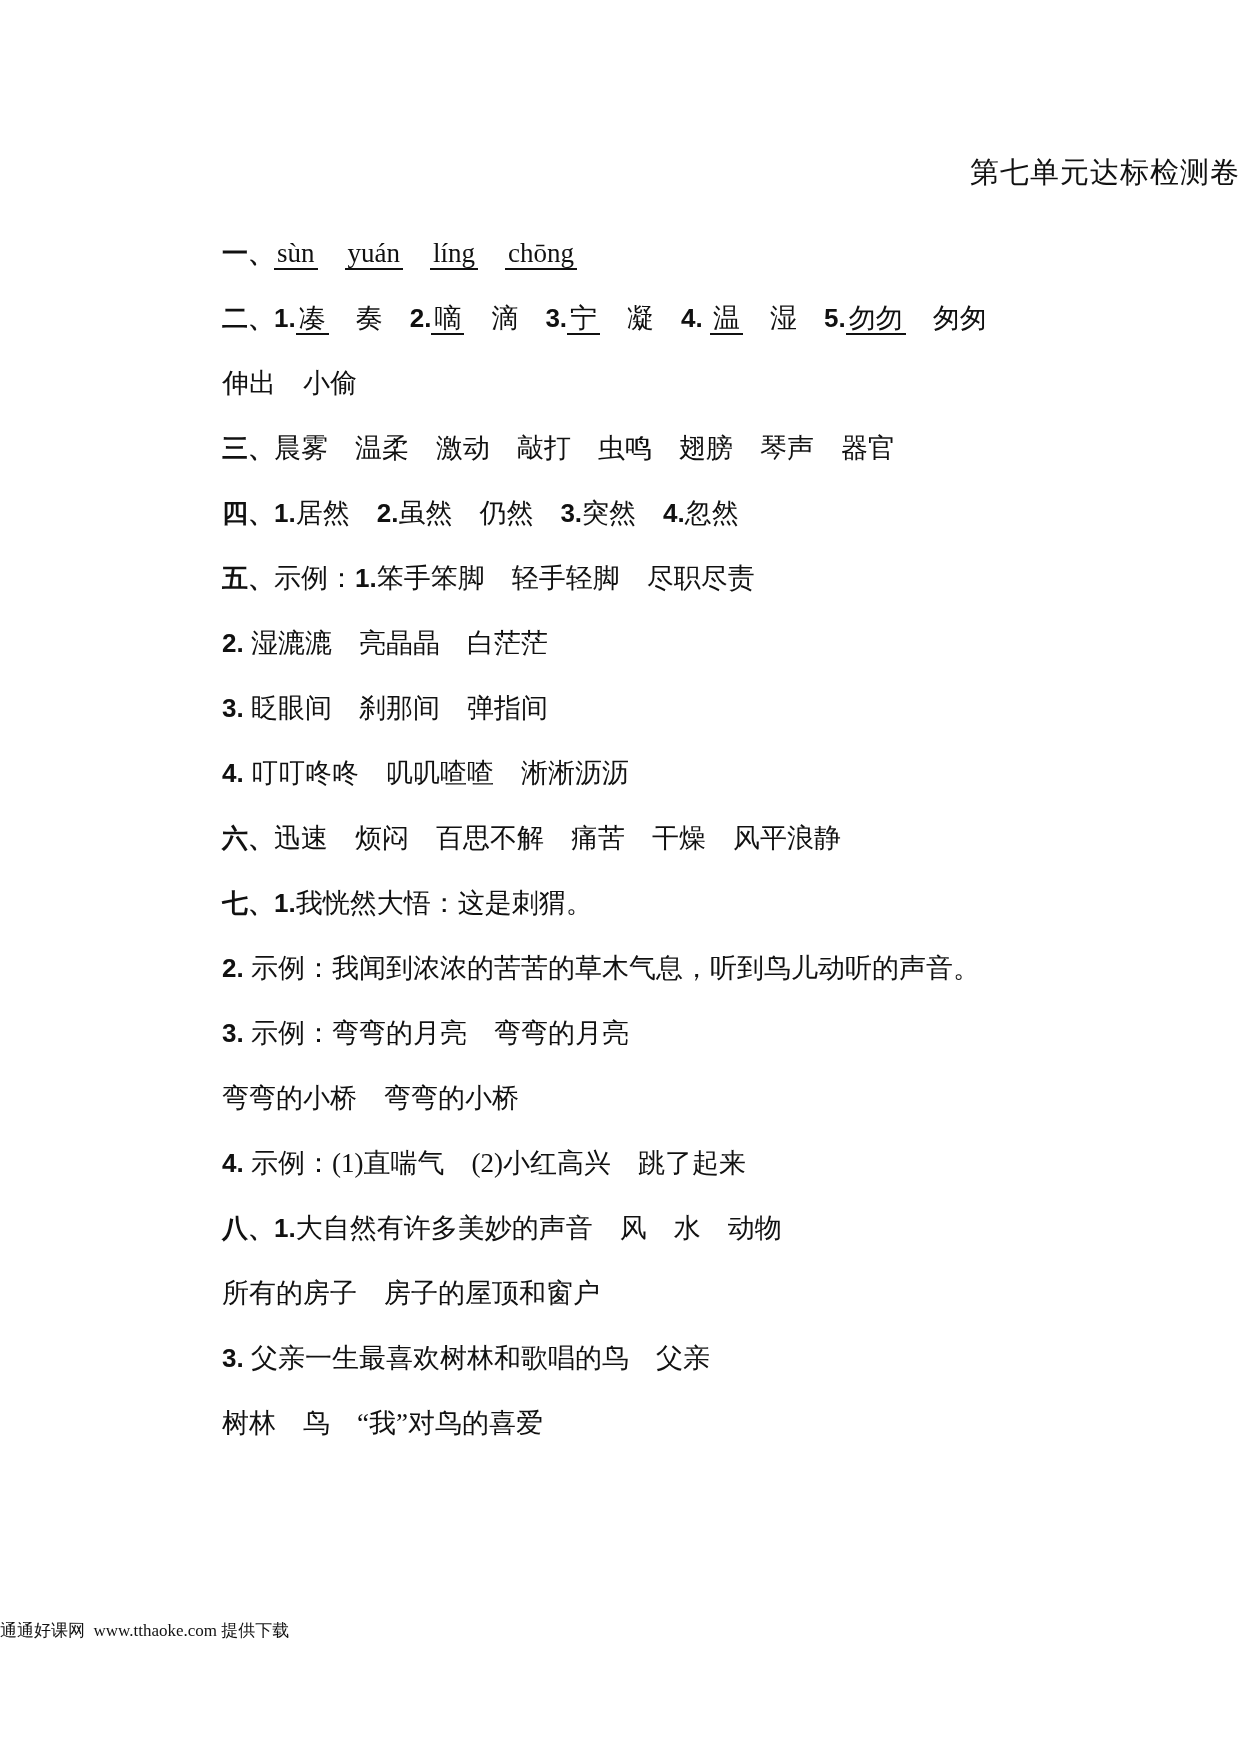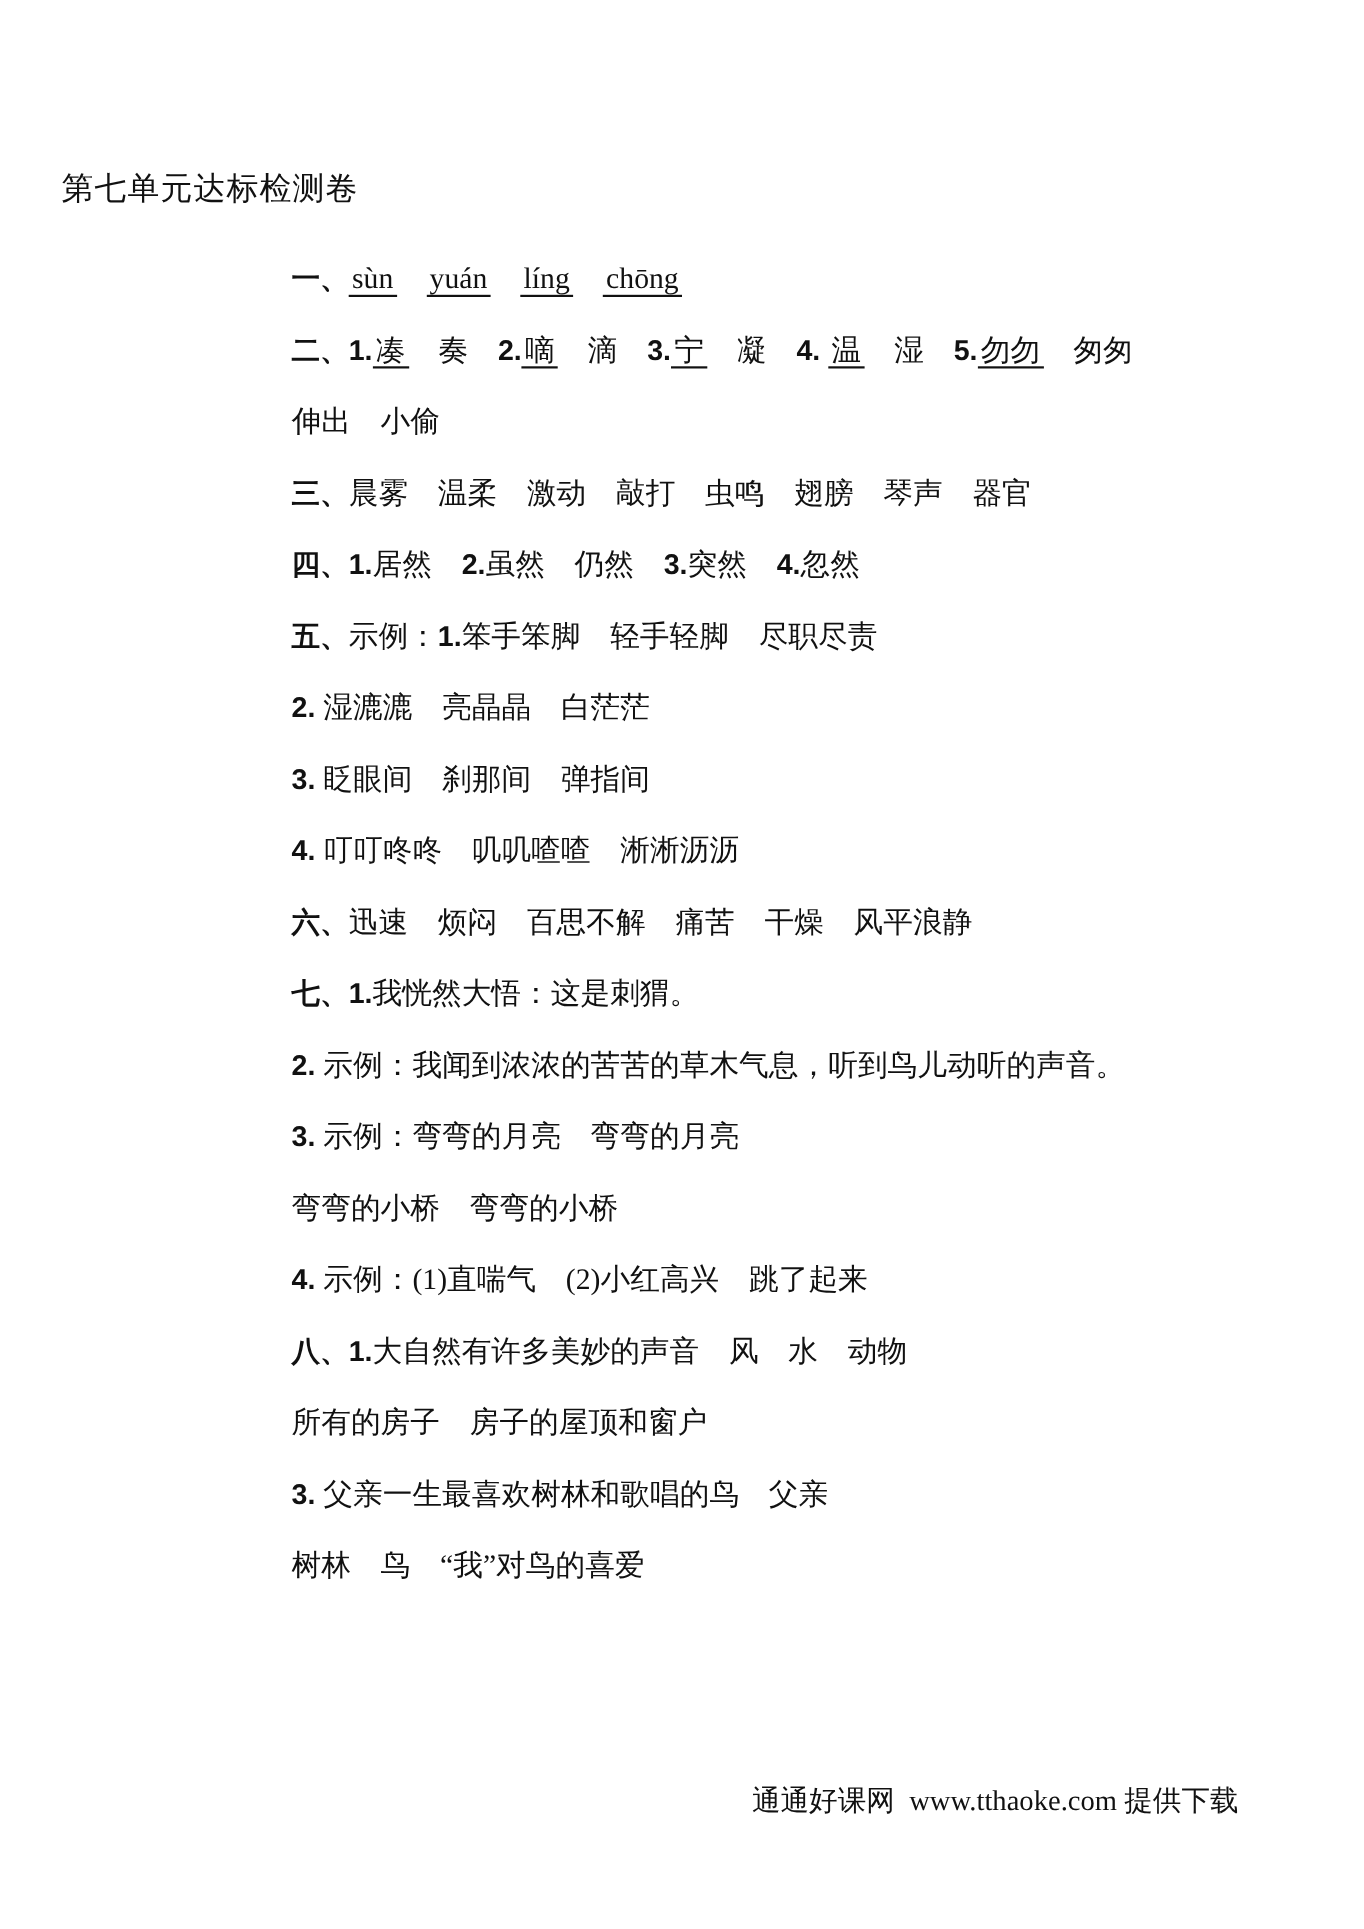--- a/index.html
+++ b/index.html
@@ -13,32 +13,31 @@
     font-family: "Liberation Serif", "DejaVu Serif", serif;
     overflow: hidden;
   }
   .doc-title {
     position: absolute;
     top: 155px;
     left: 0;
     width: 100%;
     box-sizing: border-box;
     padding-left: 56px;
-    text-align: left;
+    text-align: right;
     font-size: 29px;
     line-height: 1.2;
     letter-spacing: 1px;
     white-space: pre;
   }
   .lines {
     position: absolute;
     left: 222px;
     top: 221px;
     width: 790px;
-    margin-left: 43px;
   }
   .line {
     height: 65px;
     line-height: 65px;
     font-size: 27px;
     white-space: pre;
   }
   .line span { display: inline; }
   .b {
     font-weight: bold;
@@ -47,22 +46,22 @@
   }
   .u {
     border-bottom: 2px solid #111111;
     padding: 0 3px;
   }
   .doc-footer {
     position: absolute;
     top: 1620px;
     left: 0;
     width: 1126px;
-    text-align: right;
-    font-size: 26px;
+    text-align: left;
+    font-size: 17px;
     line-height: 1.3;
     white-space: pre;
   }
 </style>
 </head>
 <body>
 
 <div class="page">
   <div class="doc-title">第七单元达标检测卷</div>
 

